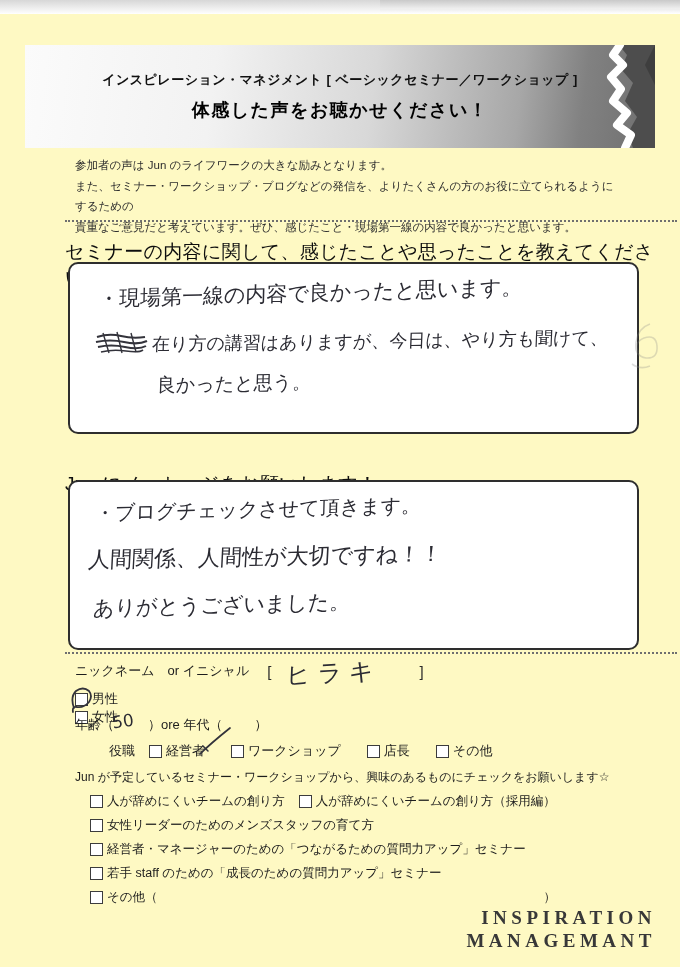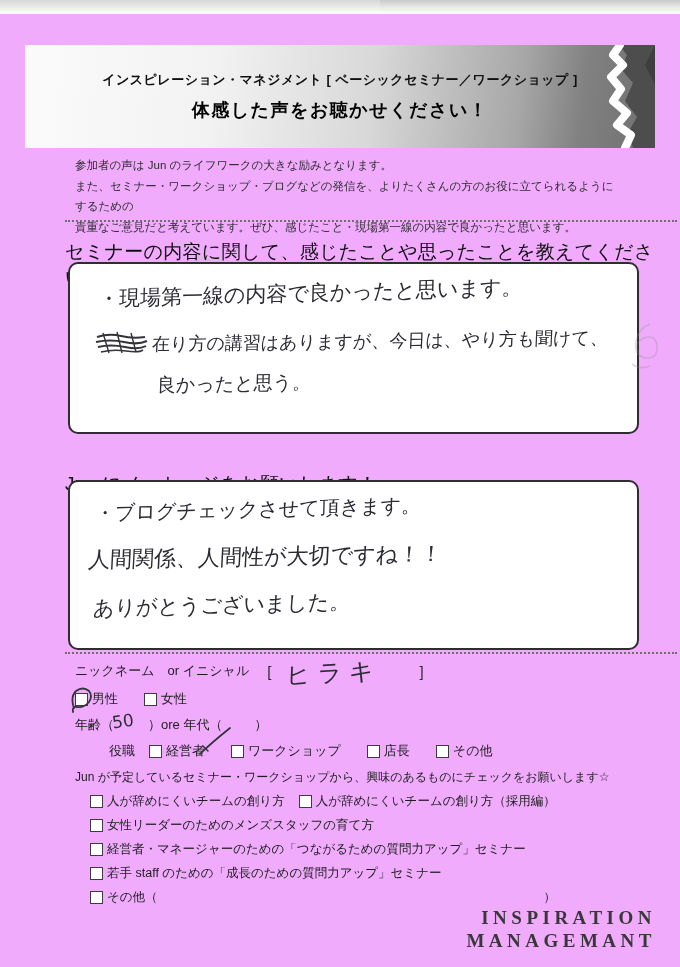--- a/index.html
+++ b/index.html
@@ -1,17 +1,17 @@
 <!DOCTYPE html>
 <html><head>
 <meta charset="utf-8">
 <style>
   html,body{margin:0;padding:0;background:#ffffff;}
   .sheet{
-    position:relative;width:680px;height:967px;background:#f0abfc;overflow:hidden;
+    position:relative;width:680px;height:967px;background:#fef9c3;overflow:hidden;
     font-family:"Liberation Sans","DejaVu Sans",sans-serif;color:#222;
   }
   .scan-top{
     position:absolute;left:0;top:0;width:680px;height:14px;
     background:linear-gradient(to bottom,#d7d7d7 0%,#ededed 55%,#ffffff 100%);
   }
   .scan-top-right{
     position:absolute;right:0;top:0;width:300px;height:12px;
     background:linear-gradient(to bottom,#c9c9c9,#eeeeee 70%,rgba(255,255,255,0));
   }
@@ -45,21 +45,21 @@
   .hw1c{left:157px;top:371px;font-size:19px;transform:rotate(-1.2deg) skewX(-3deg);}
   .hw2a{left:95px;top:496px;font-size:20px;transform:rotate(-1.4deg) skewX(-3deg);}
   .hw2b{left:88px;top:542px;font-size:22px;transform:rotate(-1deg) skewX(-4deg);}
   .hw2c{left:93px;top:591px;font-size:21px;transform:rotate(-1.5deg) skewX(-4deg);}
   .hw-nick{left:286px;top:657px;font-size:24px;letter-spacing:7px;transform:rotate(-3deg) skewX(-5deg);}
   .hw-age{left:112px;top:711px;font-size:17px;transform:rotate(-8deg);}
   .scribble{position:absolute;z-index:3;}
   
   .frow{position:absolute;left:75px;font-size:13px;color:#1d1d1d;display:flex;align-items:center;white-space:nowrap;}
   .row-nick{top:662px;}
-  .row-gender{top:690px;}
+  .row-gender{top:690px;flex-direction:column;}
   .row-age{top:716px;text-align:right;}
   .row-role{top:742px;}
   .row-prompt{top:769px;font-size:12px;}
   .row-sem{left:90px;font-size:12.5px;}
   .row-sem1{top:793px;}
   .row-sem2{top:817px;}
   .row-sem3{top:841px;}
   .row-sem4{top:865px;}
   .row-other{top:889px;}
   .cb{display:inline-block;width:11px;height:11px;border:1.5px solid #3c3c3c;background:#fff;

